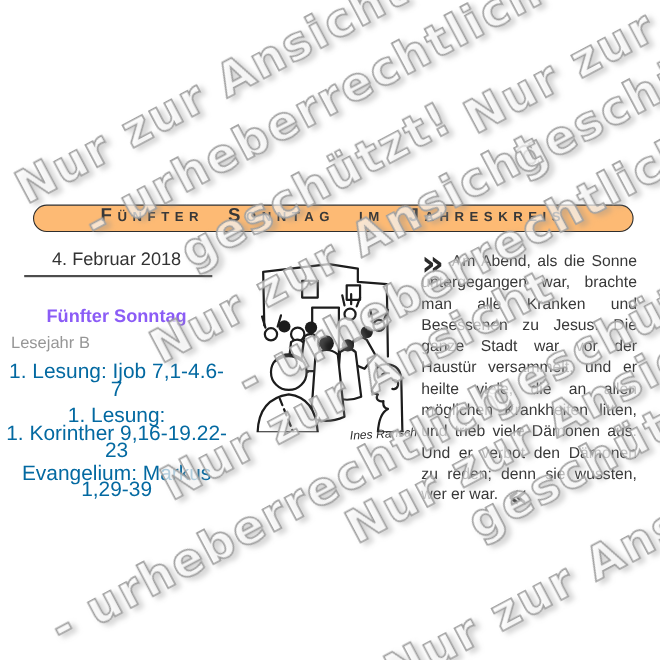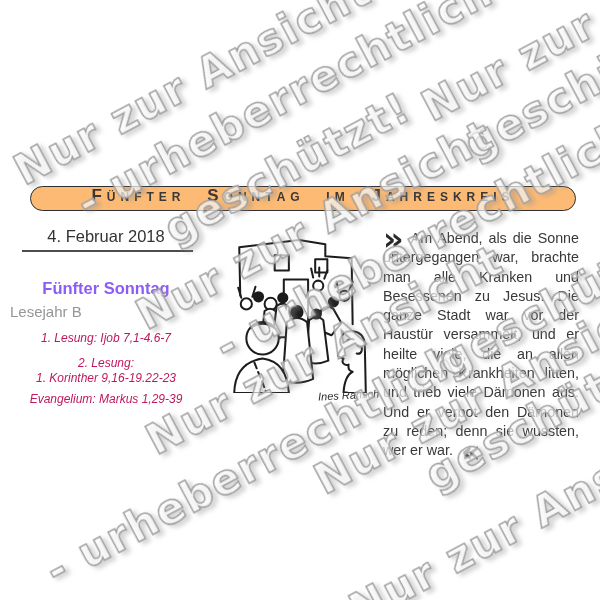--- a/index.html
+++ b/index.html
@@ -20,22 +20,22 @@
     letter-spacing:5px;word-spacing:12px;white-space:nowrap;line-height:1;
     padding-bottom:1px;
   }
 
   
   .date{left:16px;top:227px;width:180px;text-align:center;font-size:16.5px;color:#333;}
   .rule{left:22px;top:250px;width:171px;height:0;border-top:2px solid #4d4d4d;}
   .s-title{left:10px;top:261px;width:192px;text-align:center;font-weight:700;
            font-size:16.5px;line-height:19px;color:#8b5cf6;margin-top:18px;}
   .lese{left:10px;top:303px;width:192px;text-align:left;font-size:15px;color:#969696;}
-  .readings{left:4px;top:331px;width:204px;text-align:center;font-style:italic;
-            font-size:12px;line-height:15.5px;color:#be185d;}
+  .readings{left:4px;top:331px;width:204px;text-align:center;
+            font-size:19px;line-height:15.5px;color:#0369a1;}
   .reading-gap-after{margin-bottom:9px;}
   .reading-gap-before{margin-top:5px;}
 
   
   .illu{left:224px;top:231px;width:152px;height:162px;}
   .credit{left:318px;top:389px;font-style:italic;font-size:11px;color:#2f2f2f;
           transform:rotate(-3deg);}
 
   
   .quote{
@@ -75,21 +75,21 @@
   </div>
 
   <div class="abs date">4. Februar 2018</div>
   <div class="abs rule"></div>
   <div class="abs s-title">
     <div>Fünfter Sonntag</div>
   </div>
   <div class="abs lese">Lesejahr B</div>
   <div class="abs readings">
     <div class="reading-gap-after">1. Lesung: Ijob 7,1-4.6-7</div>
-    <div>2. Lesung:</div>
+    <div>1. Lesung:</div>
     <div>1. Korinther 9,16-19.22-23</div>
     <div class="reading-gap-before">Evangelium: Markus 1,29-39</div>
   </div>
 
   <svg class="abs illu" viewBox="0 0 150 160" xmlns="http://www.w3.org/2000/svg" aria-hidden="true">
 
     <path class="sk" d="M16,64 L15,16 L74,9 L100,13 L100,25 L126,27 L127,92"></path>
     <rect class="sk skf" x="50" y="24" width="14" height="15" stroke-width="2.6"></rect>
     <rect class="sk skf" x="90" y="28" width="12" height="13" stroke-width="2.6"></rect>
     <path class="sk" d="M59,48 L59,100 M83,48 L83,102 M59,48 L83,48"></path>

